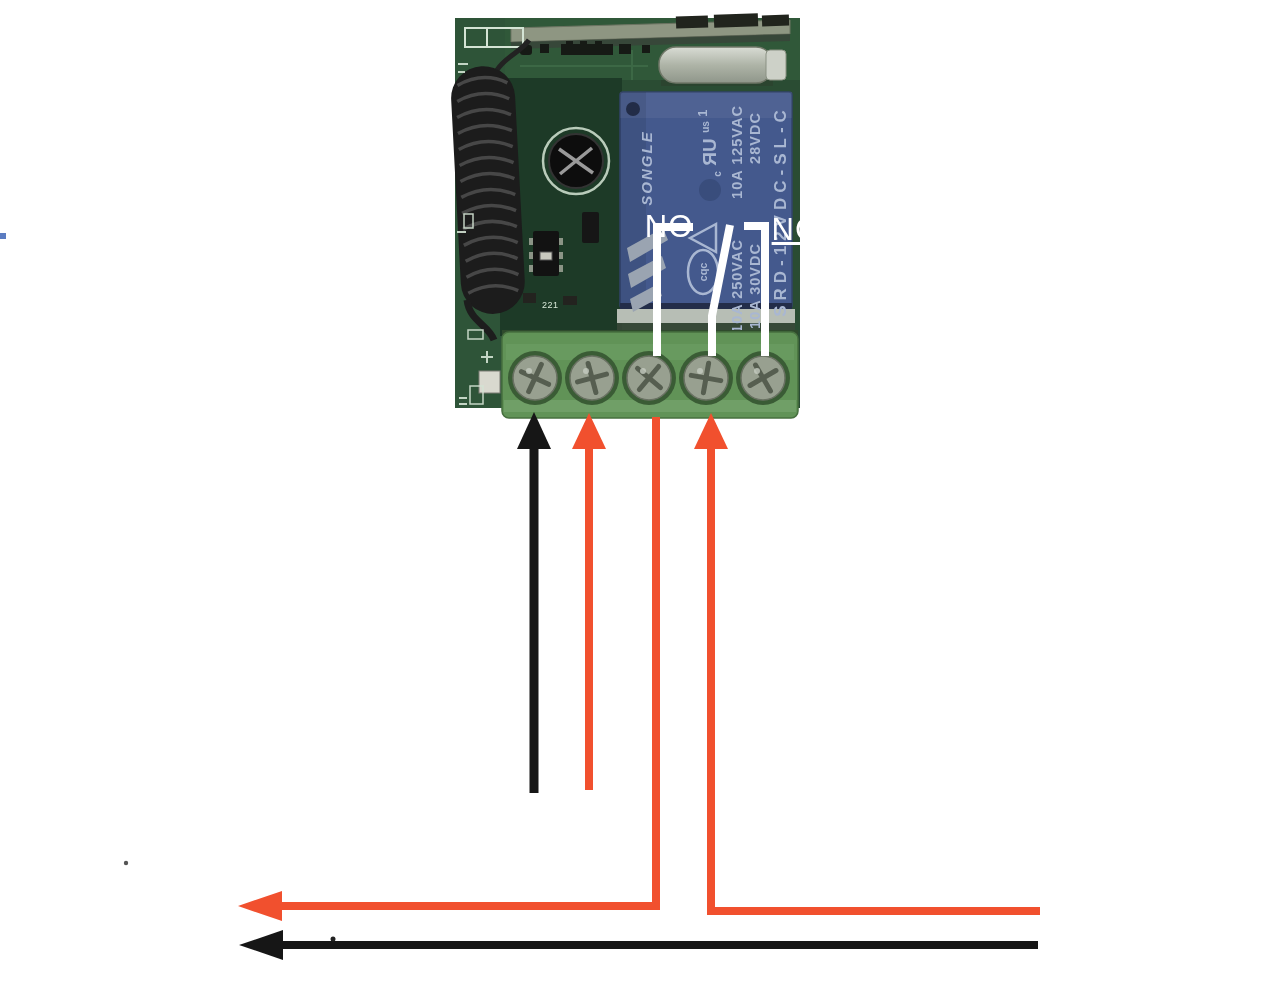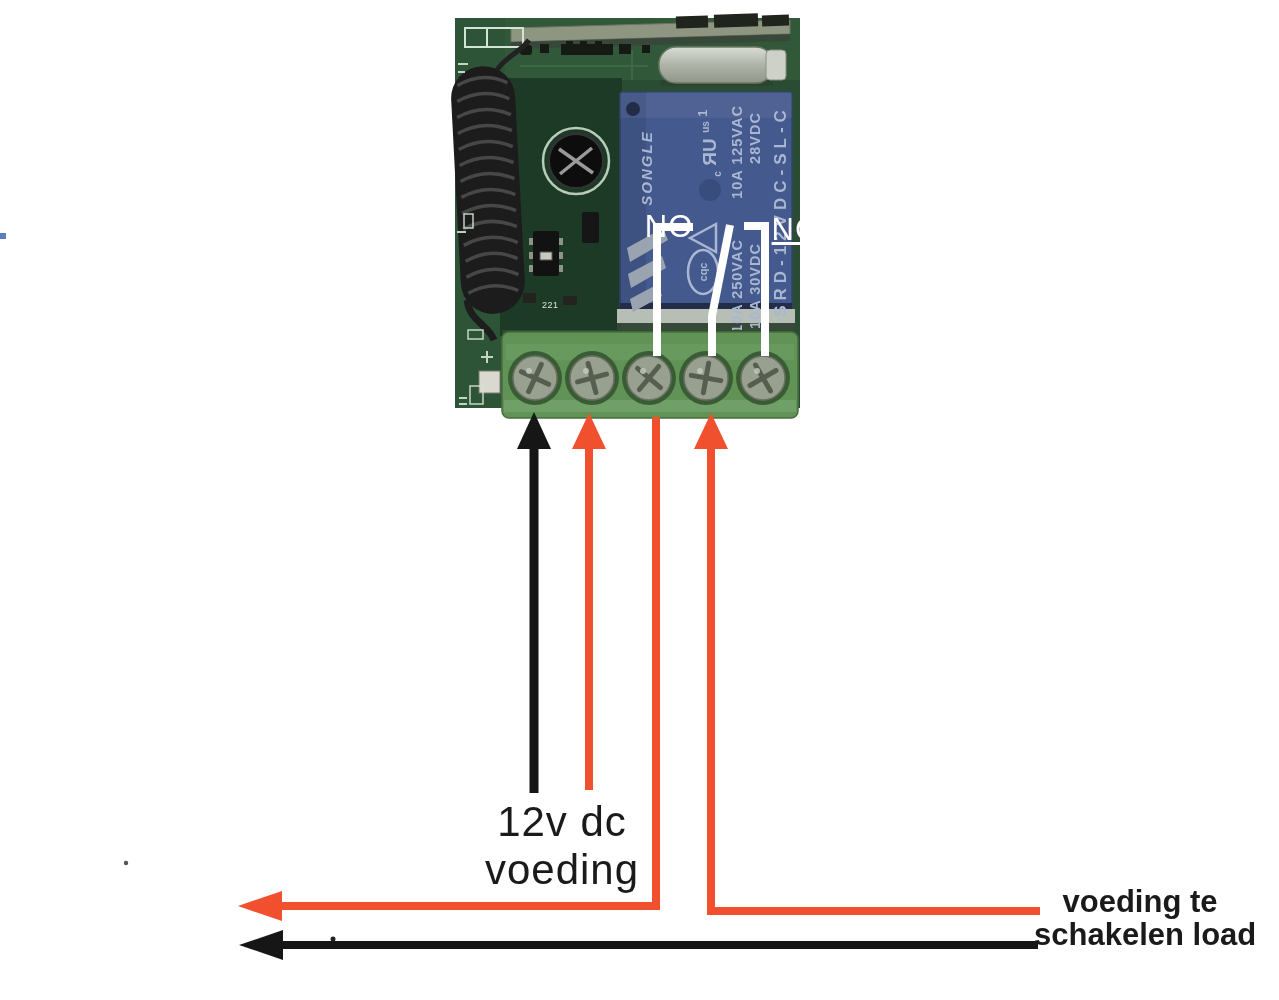--- a/index.html
+++ b/index.html
@@ -243,24 +243,16 @@
   <g>
     <rect x="0" y="233" width="6" height="6" fill="#5b7cc1"></rect>
     <circle cx="126" cy="863" r="2.2" fill="#555555"></circle>
     <circle cx="333" cy="939" r="2.5" fill="#222222"></circle>
   </g>
 </svg>
 
 <div class="lbl lbl-no">NO</div>
 <div class="lbl lbl-nc">NC</div>
 
-<div class="lbl lbl-supply">
-  <div>12v dc</div>
-  <div>voeding</div>
+
+
+
 </div>
 
-
-<div class="lbl lbl-switched">
-  <div>voeding te</div>
-  <div>schakelen load</div>
-</div>
-
-</div>
-
 </body></html>

